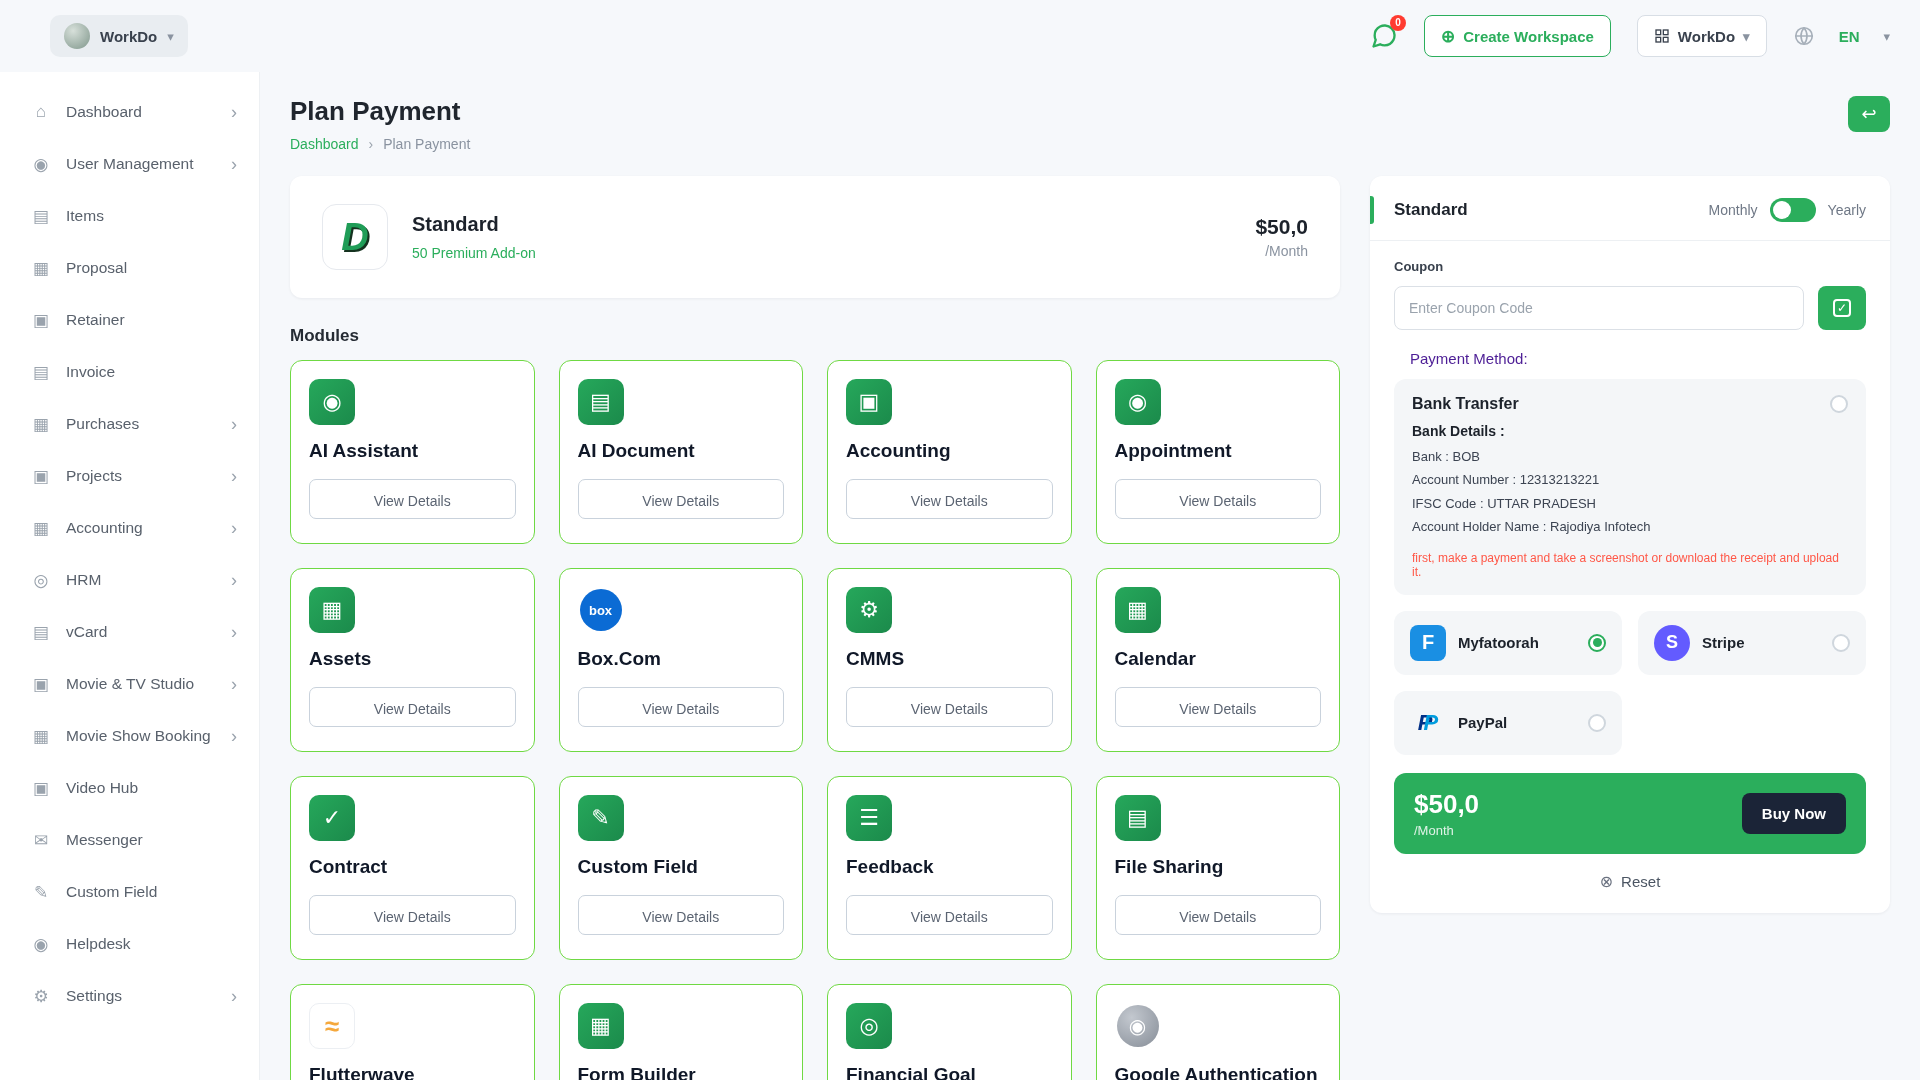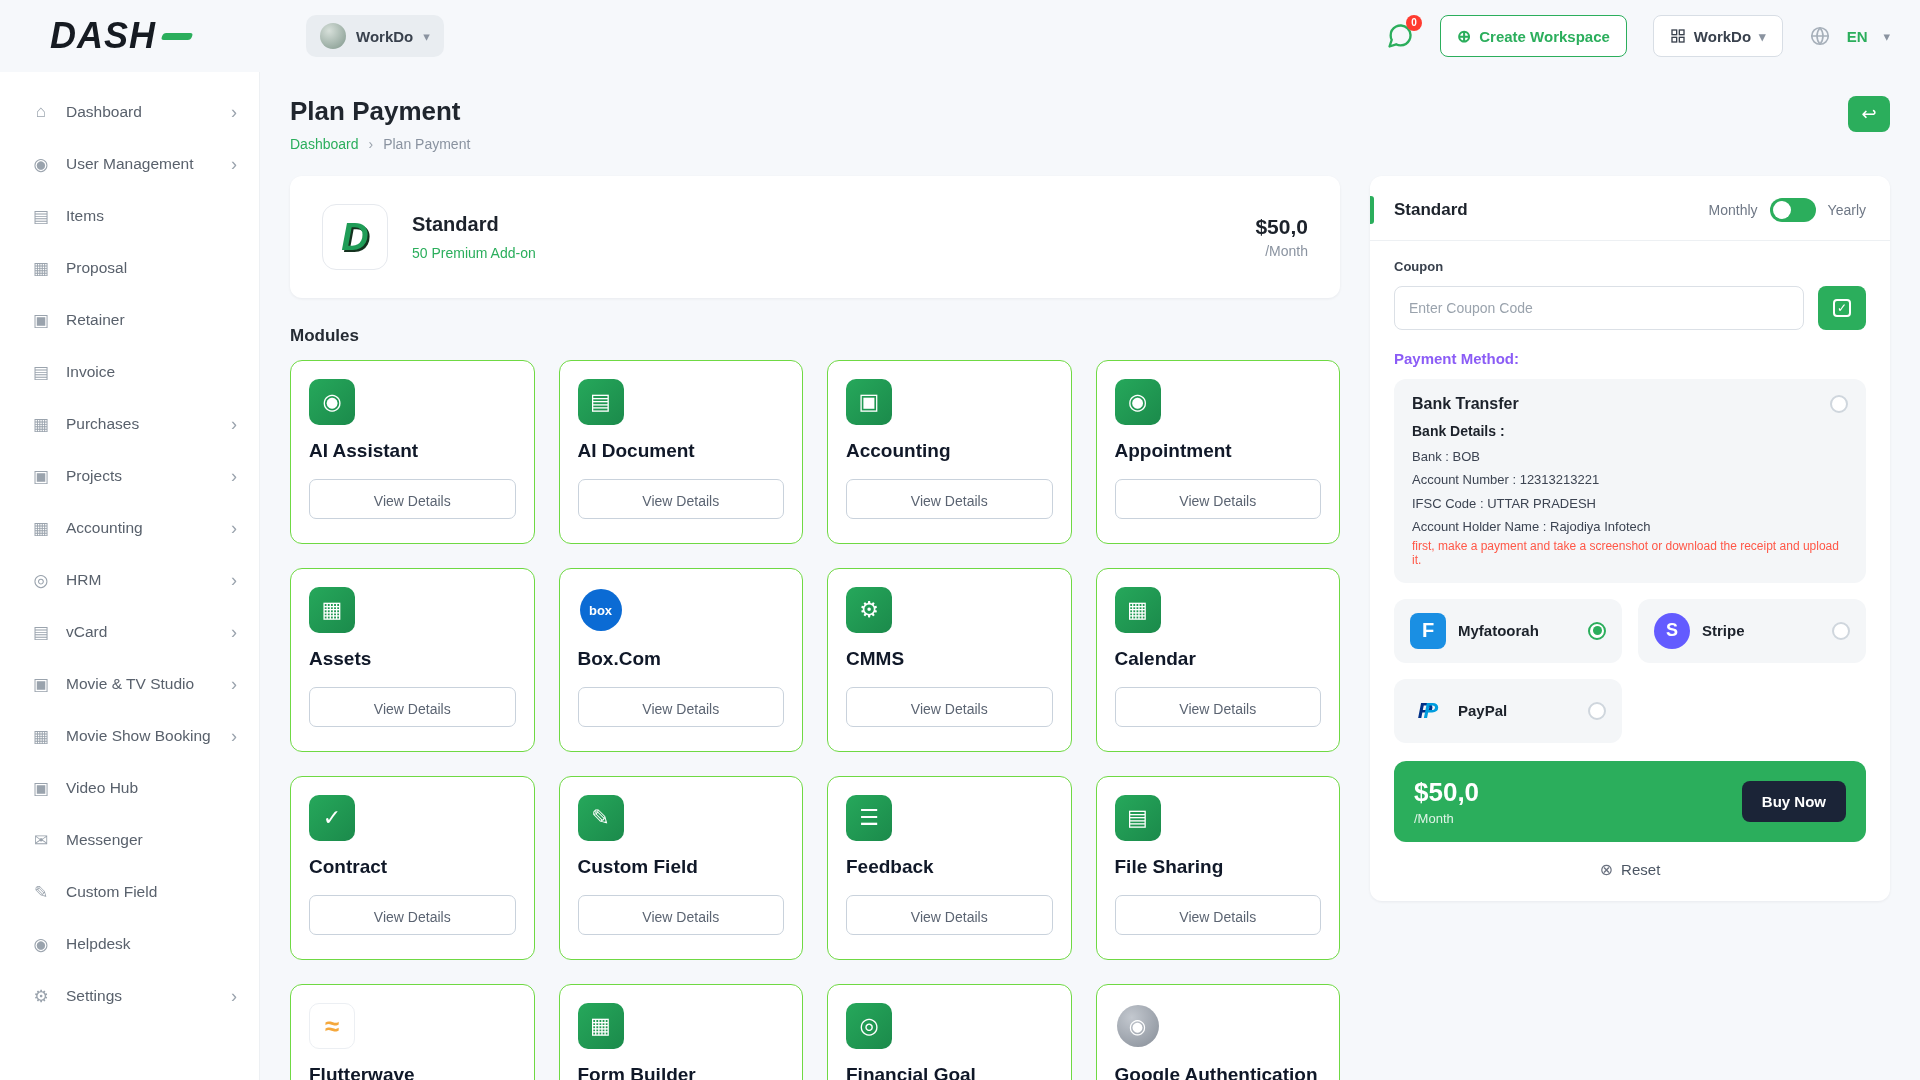--- a/index.html
+++ b/index.html
@@ -16,21 +16,21 @@
   .ws-pill{display:flex;align-items:center;gap:10px;background:#e9edf1;border-radius:10px;padding:8px 14px;cursor:pointer}
   .ws-avatar{width:26px;height:26px;border-radius:50%;background:radial-gradient(circle at 35% 30%,#d7e0da,#7f968b)}
   .ws-name{font-size:15px;color:#39414d;font-weight:600}
   .chev{color:#8a93a0;font-size:13px}
   .top-spacer{flex:1}
   .chat-wrap{position:relative;cursor:pointer;line-height:0}
   .chat-badge{position:absolute;top:-7px;right:-8px;background:#ff3b30;color:#fff;font-size:10px;font-weight:700;min-width:16px;height:16px;border-radius:8px;display:flex;align-items:center;justify-content:center;padding:0 4px}
   .btn-outline-green{display:flex;align-items:center;gap:8px;border:1px solid #2bae5c;color:#2bae5c;background:#fff;border-radius:8px;height:42px;padding:0 16px;font-size:15px;font-weight:600}
   .btn-outline-gray{display:flex;align-items:center;gap:8px;border:1px solid #d8dee5;color:#39414d;background:#fff;border-radius:8px;height:42px;padding:0 16px;font-size:15px;font-weight:600}
   .plus{font-size:17px}
-  .lang{display:flex;align-items:center;gap:16px;cursor:pointer}
+  .lang{display:flex;align-items:center;gap:24px;cursor:pointer}
   .lang-code{color:#2bae5c;font-size:15px;font-weight:700}
 
   
   .body-row{display:flex;height:1008px}
   .sidebar{width:260px;background:#fff;border-right:1px solid #edf0f3;padding-top:14px;flex-shrink:0}
   .side-item{display:flex;align-items:center;gap:14px;height:52px;padding:0 22px 0 30px;color:#59616c;font-size:15.5px;cursor:pointer}
   .side-ico{width:22px;font-size:17px;color:#9aa3ad;text-align:center;flex-shrink:0}
   .side-chev{margin-left:auto;color:#9aa3ad;font-size:18px}
   .content{flex:1;padding:10px 30px 0 30px;overflow:hidden}
   .content-head{display:flex;justify-content:space-between;align-items:flex-start;margin:14px 0 24px}
@@ -76,34 +76,34 @@
   .b-label{font-size:14px;color:#6f7886;cursor:pointer}
   .toggle{width:46px;height:24px;border-radius:12px;background:#2bae5c;position:relative;display:inline-block;cursor:pointer}
   .knob{position:absolute;left:3px;top:3px;width:18px;height:18px;border-radius:50%;background:#fff}
   .co-divider{border-top:1px solid #edf0f3;margin:18px -24px}
   .coupon-label{font-size:13px;font-weight:600;color:#39414d;margin-bottom:12px}
   .coupon-row{display:flex;gap:14px}
   .coupon-input{flex:1;height:44px;border:1px solid #dbe0e6;border-radius:8px;padding:0 14px;font-size:14px;color:#39414d;background:#fff}
   .coupon-input::placeholder{color:#9aa3ad}
   .coupon-apply{width:48px;height:44px;background:#2bae5c;border-radius:8px;display:flex;align-items:center;justify-content:center}
   .chk{width:18px;height:18px;border:2px solid #fff;border-radius:4px;color:#fff;font-size:12px;display:flex;align-items:center;justify-content:center}
-  .pm-label{font-size:15px;font-weight:700;color:#8b5cf6;margin:20px 0 12px}
+  .pm-label{font-size:15px;font-weight:400;color:#4c1d95;margin:20px 16px 12px}
   .bank-card{background:#f4f6f8;border-radius:12px;padding:16px 18px}
   .bank-top{display:flex;justify-content:space-between;align-items:center}
   .bank-title{font-size:16px;font-weight:700;color:#1c222b}
   .radio{width:18px;height:18px;border:2px solid #cfd6dd;border-radius:50%;background:#fff;display:inline-flex;align-items:center;justify-content:center;flex-shrink:0;cursor:pointer}
   .radio.on{border-color:#2bae5c}
   .radio.on::after{content:"";width:9px;height:9px;border-radius:50%;background:#2bae5c}
   .bank-body{display:flex;justify-content:space-between;margin-top:10px}
   .bank-details-label{font-size:14px;font-weight:700;color:#1c222b;margin-bottom:6px}
   .bank-line{font-size:13px;color:#3c4452;line-height:1.8}
   .bank-right{display:flex;flex-direction:column;align-items:flex-end;gap:12px}
   .receipt-label{font-size:14px;font-weight:700;color:#1c222b}
   .upload-btn{width:46px;height:32px;background:#2bae5c;border-radius:8px;color:#fff;font-size:16px;display:flex;align-items:center;justify-content:center}
-  .bank-note{font-size:12px;color:#ff5747}
+  .bank-note{margin-top:12px;font-size:12px;color:#ff5747}
   .gw-grid{display:grid;grid-template-columns:1fr 1fr;gap:16px;margin-top:16px}
   .gw-card{background:#f4f6f8;border-radius:12px;padding:14px 16px;display:flex;align-items:center;gap:12px;cursor:pointer}
   .gw-name{font-size:15px;font-weight:600;color:#1c222b;flex:1}
   .gw-logo{width:36px;height:36px;display:flex;align-items:center;justify-content:center;flex-shrink:0}
   .gw-myfatoorah{background:#1a8fe3;border-radius:8px;color:#fff;font-size:20px;font-weight:800}
   .gw-stripe{background:#635bff;border-radius:50%;color:#fff;font-size:18px;font-weight:800}
   .gw-paypal i{font-style:italic;font-weight:800;font-size:22px}
   .gw-paypal .pp1{color:#003087}
   .gw-paypal .pp2{color:#009cde;margin-left:-9px}
   .price-banner{margin-top:18px;background:#2bae5c;border-radius:12px;padding:16px 20px;display:flex;justify-content:space-between;align-items:center}
@@ -112,24 +112,20 @@
   .buy-btn{background:#1b2437;color:#fff;border-radius:8px;padding:12px 20px;font-size:15px;font-weight:600}
   .reset-row{margin-top:18px;display:flex;align-items:center;justify-content:center;gap:8px;color:#4b5563;font-size:15px;cursor:pointer}
   .reset-ico{color:#6b7280;font-size:16px}
 </style>
 </head>
 <body>
 
 <div class="app">
 
   <header class="topbar">
-    <div class="logo-wrap">
-      <span class="logo">DASH</span>
-      <span class="logo-dash"></span>
-    </div>
     <div class="ws-pill">
       <span class="ws-avatar"></span>
       <span class="ws-name">WorkDo</span>
       <span class="chev">▾</span>
     </div>
     <div class="top-spacer"></div>
     <div class="chat-wrap">
       <svg width="28" height="28" viewBox="0 0 24 24" fill="none" stroke="#2bae5c" stroke-width="2" stroke-linecap="round" stroke-linejoin="round">
           <path d="M21 11.5a8.38 8.38 0 0 1-.9 3.8 8.5 8.5 0 0 1-7.6 4.7 8.38 8.38 0 0 1-3.8-.9L3 21l1.9-5.7a8.38 8.38 0 0 1-.9-3.8 8.5 8.5 0 0 1 4.7-7.6 8.38 8.38 0 0 1 3.8-.9h.5a8.48 8.48 0 0 1 8 8v.5z"></path>
         </svg>

